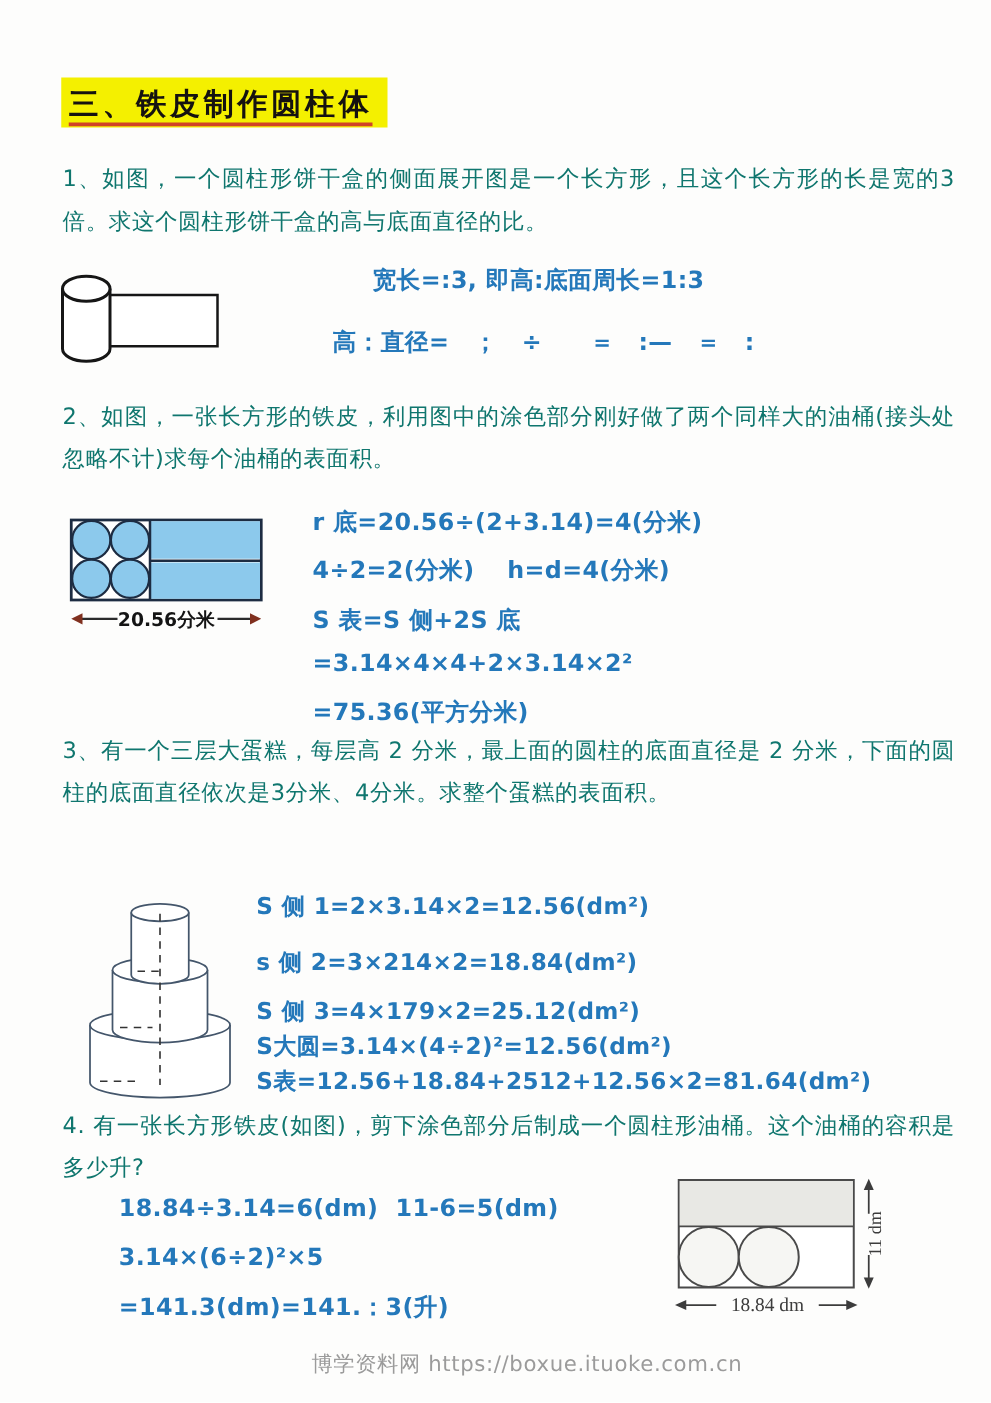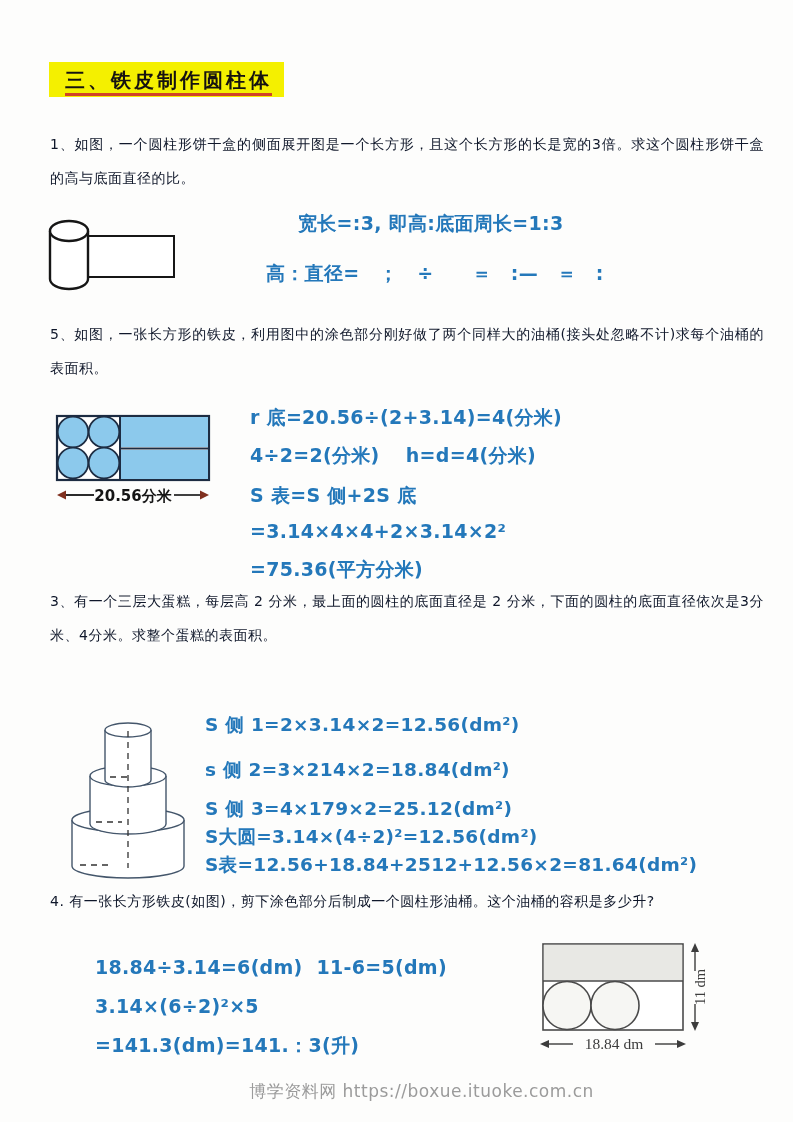--- a/index.html
+++ b/index.html
@@ -6,28 +6,28 @@
   .page {
     position:relative; width:793px; height:1122px; margin:0 auto;
     background:#fdfdfc; overflow:hidden;
     font-family:"DejaVu Sans","Liberation Sans",sans-serif;
     color:#1b1b1b;
   }
   .abs { position:absolute; }
   .title-box {
     left:49px; top:62px;
     background:var(--highlight-yellow,#f4f000);
-    padding:5px 12px 3px 16px;
-    font-size:20px; font-weight:bold; letter-spacing:3px; color:#151210;
+    padding:5px 12px 3px 6px;
+    font-size:24px; font-weight:bold; letter-spacing:3px; color:#151210;
   }
   .title-inner { border-bottom:3px solid #d04326; padding-bottom:1px; }
   .ptext {
     left:50px; width:714px;
-    font-size:14px; line-height:34px; text-align:justify;
-    color:#0f172a; letter-spacing:0.5px;
+    font-size:18px; line-height:34px; text-align:justify;
+    color:#0f766e; letter-spacing:0.5px;
   }
   .ans {
     color:var(--answer-blue,#2478ba);
     font-weight:bold; font-size:19px; white-space:pre;
     letter-spacing:0.3px;
   }
   .ans.small { font-size:18.5px; }
   .footer {
     top:1080px; left:0; width:793px; text-align:center;
     color:#9b9b9b; font-size:17px; letter-spacing:0.5px;padding-left:25px;
@@ -51,21 +51,21 @@
 
   <svg class="abs" style="left:44px; top:216px;" width="185" height="90" viewBox="0 0 185 90">
     <rect x="40" y="20" width="90" height="41" fill="#ffffff" stroke="#161616" stroke-width="2"></rect>
     <path d="M6,15 L6,63 A19,10 0 0 0 44,63 L44,15" fill="#ffffff" stroke="#161616" stroke-width="2.4"></path>
     <ellipse cx="25" cy="15" rx="19" ry="10" fill="#ffffff" stroke="#161616" stroke-width="2.4"></ellipse>
   </svg>
 
   <div class="abs ans" style="left:298px; top:211px;">宽长=:3, 即高:底面周长=1:3</div>
   <div class="abs ans" style="left:266px; top:261px;">高：直径=　；　÷　　＝　:—　＝　:</div>
 
-  <div class="abs ptext" style="top:317px;">5、如图，一张长方形的铁皮，利用图中的涂色部分刚好做了两个同样大的油桶(接头处忽略不计)求每个油桶的表面积。</div>
+  <div class="abs ptext" style="top:317px;">2、如图，一张长方形的铁皮，利用图中的涂色部分刚好做了两个同样大的油桶(接头处忽略不计)求每个油桶的表面积。</div>
 
   <svg class="abs" style="left:54px; top:413px;" width="195" height="100" viewBox="0 0 195 100">
     <rect x="3" y="3" width="152" height="64" fill="#ffffff" class="stroke-dark" stroke-width="2.2"></rect>
     <rect x="66" y="4" width="88" height="30" class="fill-blue"></rect>
     <rect x="66" y="37" width="88" height="29" class="fill-blue"></rect>
     <line x1="66" y1="35.5" x2="155" y2="35.5" class="stroke-dark" stroke-width="2"></line>
     <line x1="66" y1="3" x2="66" y2="67" class="stroke-dark" stroke-width="2"></line>
     <circle cx="19" cy="19" r="15.3" class="fill-blue stroke-dark" stroke-width="1.8"></circle>
     <circle cx="50" cy="19" r="15.3" class="fill-blue stroke-dark" stroke-width="1.8"></circle>
     <circle cx="19" cy="50" r="15.3" class="fill-blue stroke-dark" stroke-width="1.8"></circle>

